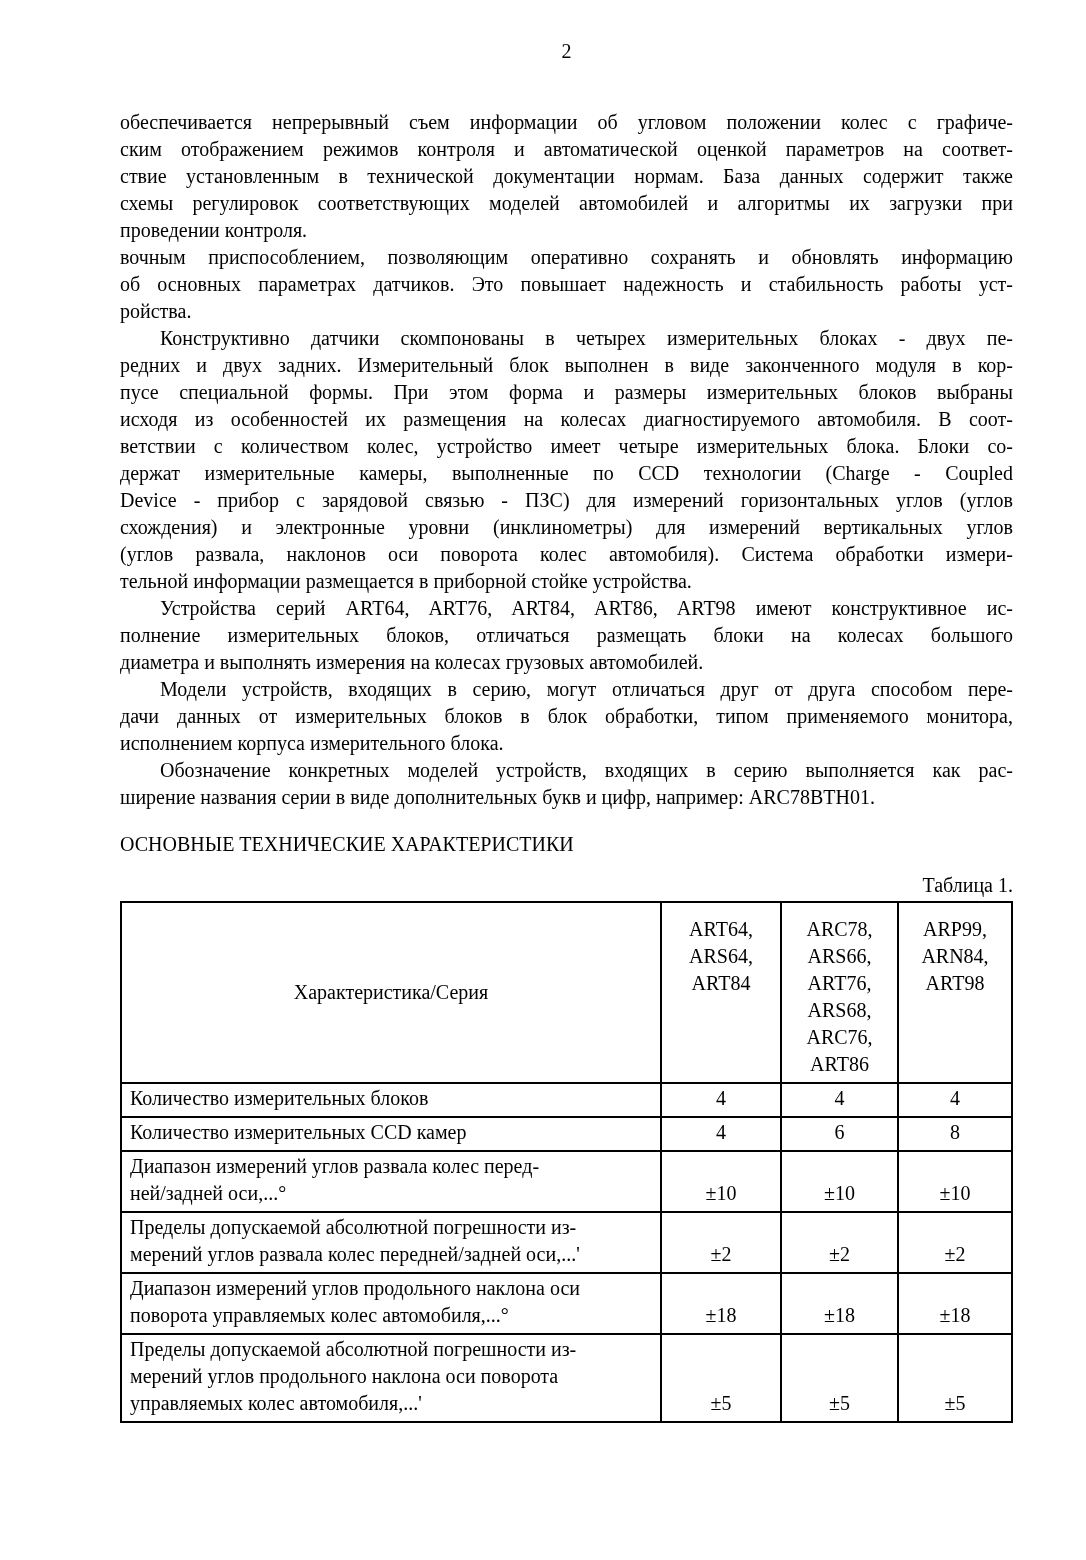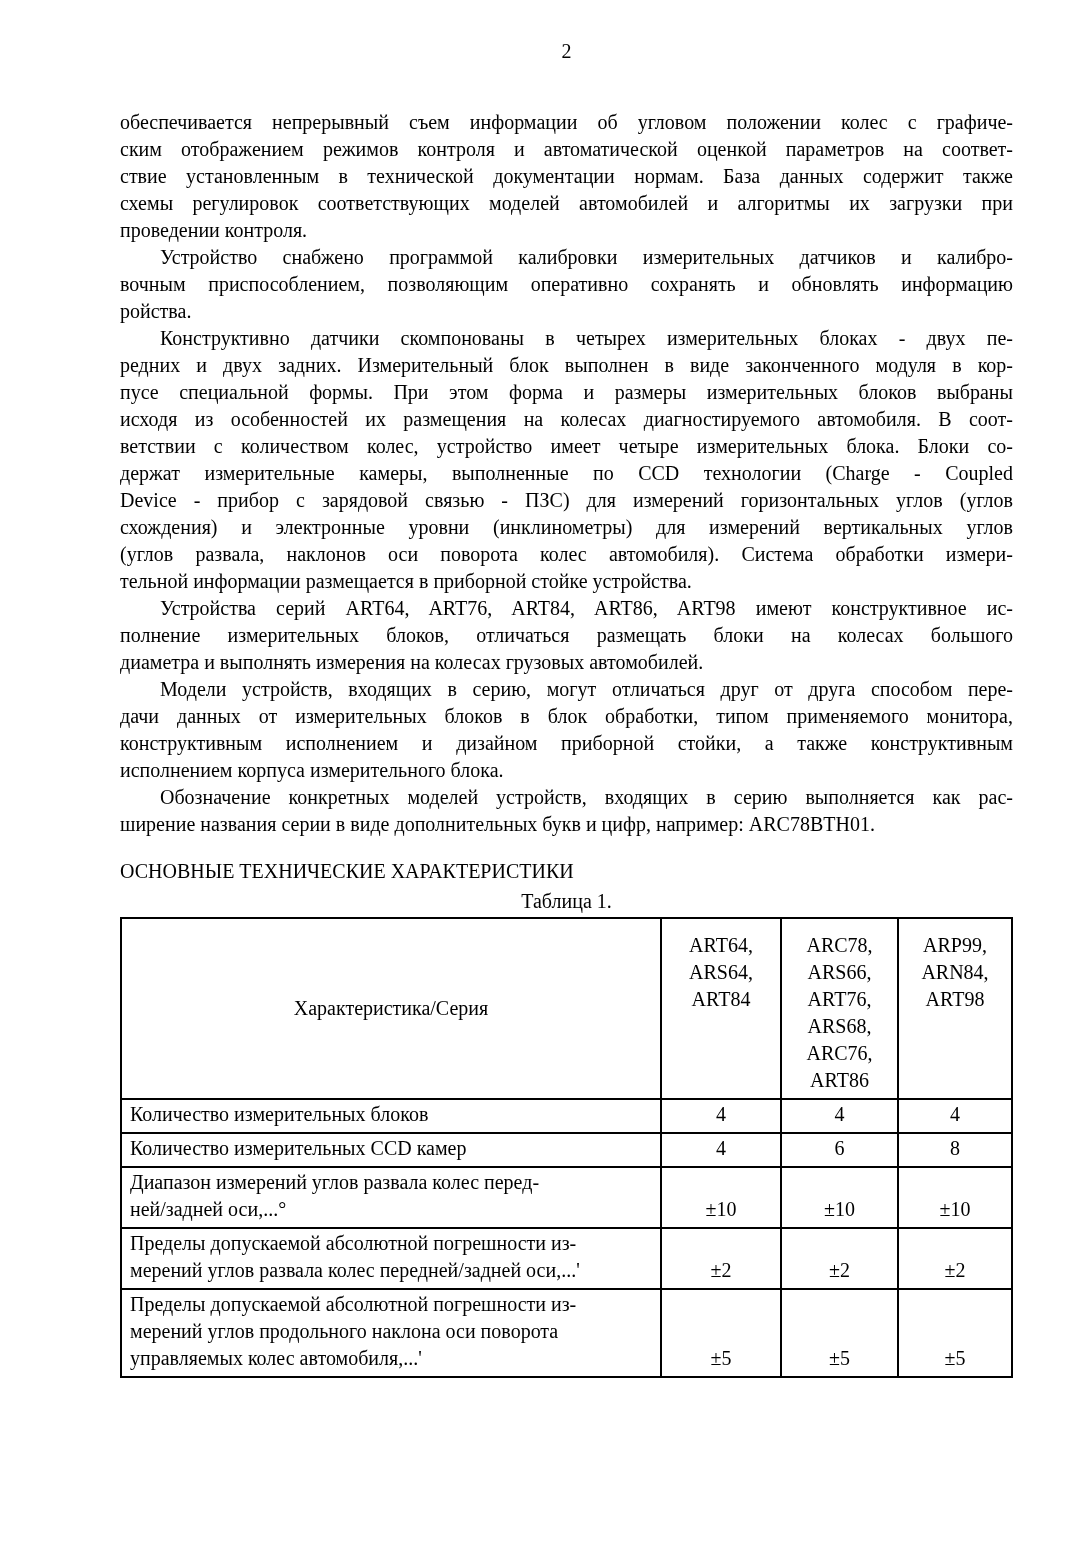--- a/index.html
+++ b/index.html
@@ -24,23 +24,23 @@
   .ln { text-align: justify; text-align-last: justify; }
   .ln.last { text-align-last: left; }
   .para.indent .ln.first { text-indent: 40px; }
   .bold { font-weight: normal; }
   .section-title {
     text-align: left;
     font-size: 20px; line-height: 27px;
     margin-top: 20px;
   }
   .table-caption {
-    text-align: center;
+    text-align: right;
     font-size: 20px; line-height: 27px;
-    margin-top: 3px;
+    margin-top: 14px;
   }
   table.spec {
     border-collapse: collapse;
     table-layout: fixed;
     width: 100%;
     margin-top: 2px;
     font-size: 20px; line-height: 27px;
   }
   table.spec td { border: 2px solid #000; }
   .cell-head   { vertical-align: middle; text-align: center; padding: 8px 4px; margin-left: 19px; }
@@ -59,22 +59,22 @@
 
     <div class="para">
       <div class="ln first">обеспечивается непрерывный съем информации об угловом положении колес с графиче-</div>
       <div class="ln">ским отображением режимов контроля и автоматической оценкой параметров на соответ-</div>
       <div class="ln">ствие установленным в технической документации нормам. База данных содержит также</div>
       <div class="ln">схемы регулировок соответствующих моделей автомобилей и алгоритмы их загрузки при</div>
       <div class="ln last">проведении контроля.</div>
     </div>
 
     <div class="para indent">
-      <div class="ln first">Устройство снабжено программой калибровки измерительных датчиков и калибро-</div>
       <div class="ln">вочным приспособлением, позволяющим оперативно сохранять и обновлять информацию</div>
+      <div class="ln">об основных параметрах датчиков. Это повышает надежность и стабильность работы уст-</div>
       <div class="ln last">ройства.</div>
     </div>
 
     <div class="para indent">
       <div class="ln first">Конструктивно датчики скомпонованы в четырех измерительных блоках - двух пе-</div>
       <div class="ln">редних и двух задних. Измерительный блок выполнен в виде законченного модуля в кор-</div>
       <div class="ln">пусе специальной формы. При этом форма и размеры измерительных блоков выбраны</div>
       <div class="ln">исходя из особенностей их размещения на колесах диагностируемого автомобиля. В соот-</div>
       <div class="ln">ветствии с количеством колес, устройство имеет четыре измерительных блока. Блоки со-</div>
       <div class="ln">держат измерительные камеры, выполненные по CCD технологии (Charge - Coupled</div>
@@ -86,21 +86,20 @@
 
     <div class="para indent">
       <div class="ln first">Устройства серий ART64, ART76, ART84, ART86, ART98 имеют конструктивное ис-</div>
       <div class="ln">полнение измерительных блоков, отличаться размещать блоки на колесах большого</div>
       <div class="ln last">диаметра и выполнять измерения на колесах грузовых автомобилей.</div>
     </div>
 
     <div class="para indent">
       <div class="ln first">Модели устройств, входящих в серию, могут отличаться друг от друга способом пере-</div>
       <div class="ln">дачи данных от измерительных блоков в блок обработки, типом применяемого монитора,</div>
-      <div class="ln">конструктивным исполнением и дизайном приборной стойки, а также конструктивным</div>
       <div class="ln last">исполнением корпуса измерительного блока.</div>
     </div>
 
     <div class="para indent">
       <div class="ln first">Обозначение конкретных моделей устройств, входящих в серию выполняется как рас-</div>
       <div class="ln last"><span>ширение названия серии в виде дополнительных букв и цифр, например: ARC78</span><span class="bold">BTH01</span><span>.</span></div>
     </div>
 
   </div>
 
@@ -151,20 +150,27 @@
         <td class="cell-val">±10</td>
       </tr>
       <tr>
         <td class="cell-label">Пределы допускаемой абсолютной погрешности из-
 мерений углов развала колес передней/задней оси,...'</td>
         <td class="cell-val">±2</td>
         <td class="cell-val">±2</td>
         <td class="cell-val">±2</td>
       </tr>
       <tr>
+        <td class="cell-label">Диапазон измерений углов продольного наклона оси
+поворота управляемых колес автомобиля,...°</td>
+        <td class="cell-val">±18</td>
+        <td class="cell-val">±18</td>
+        <td class="cell-val">±18</td>
+      </tr>
+      <tr>
         <td class="cell-label">Пределы допускаемой абсолютной погрешности из-
 мерений углов продольного наклона оси поворота
 управляемых колес автомобиля,...'</td>
         <td class="cell-val">±5</td>
         <td class="cell-val">±5</td>
         <td class="cell-val">±5</td>
       </tr>
     </tbody>
   </table>
 

